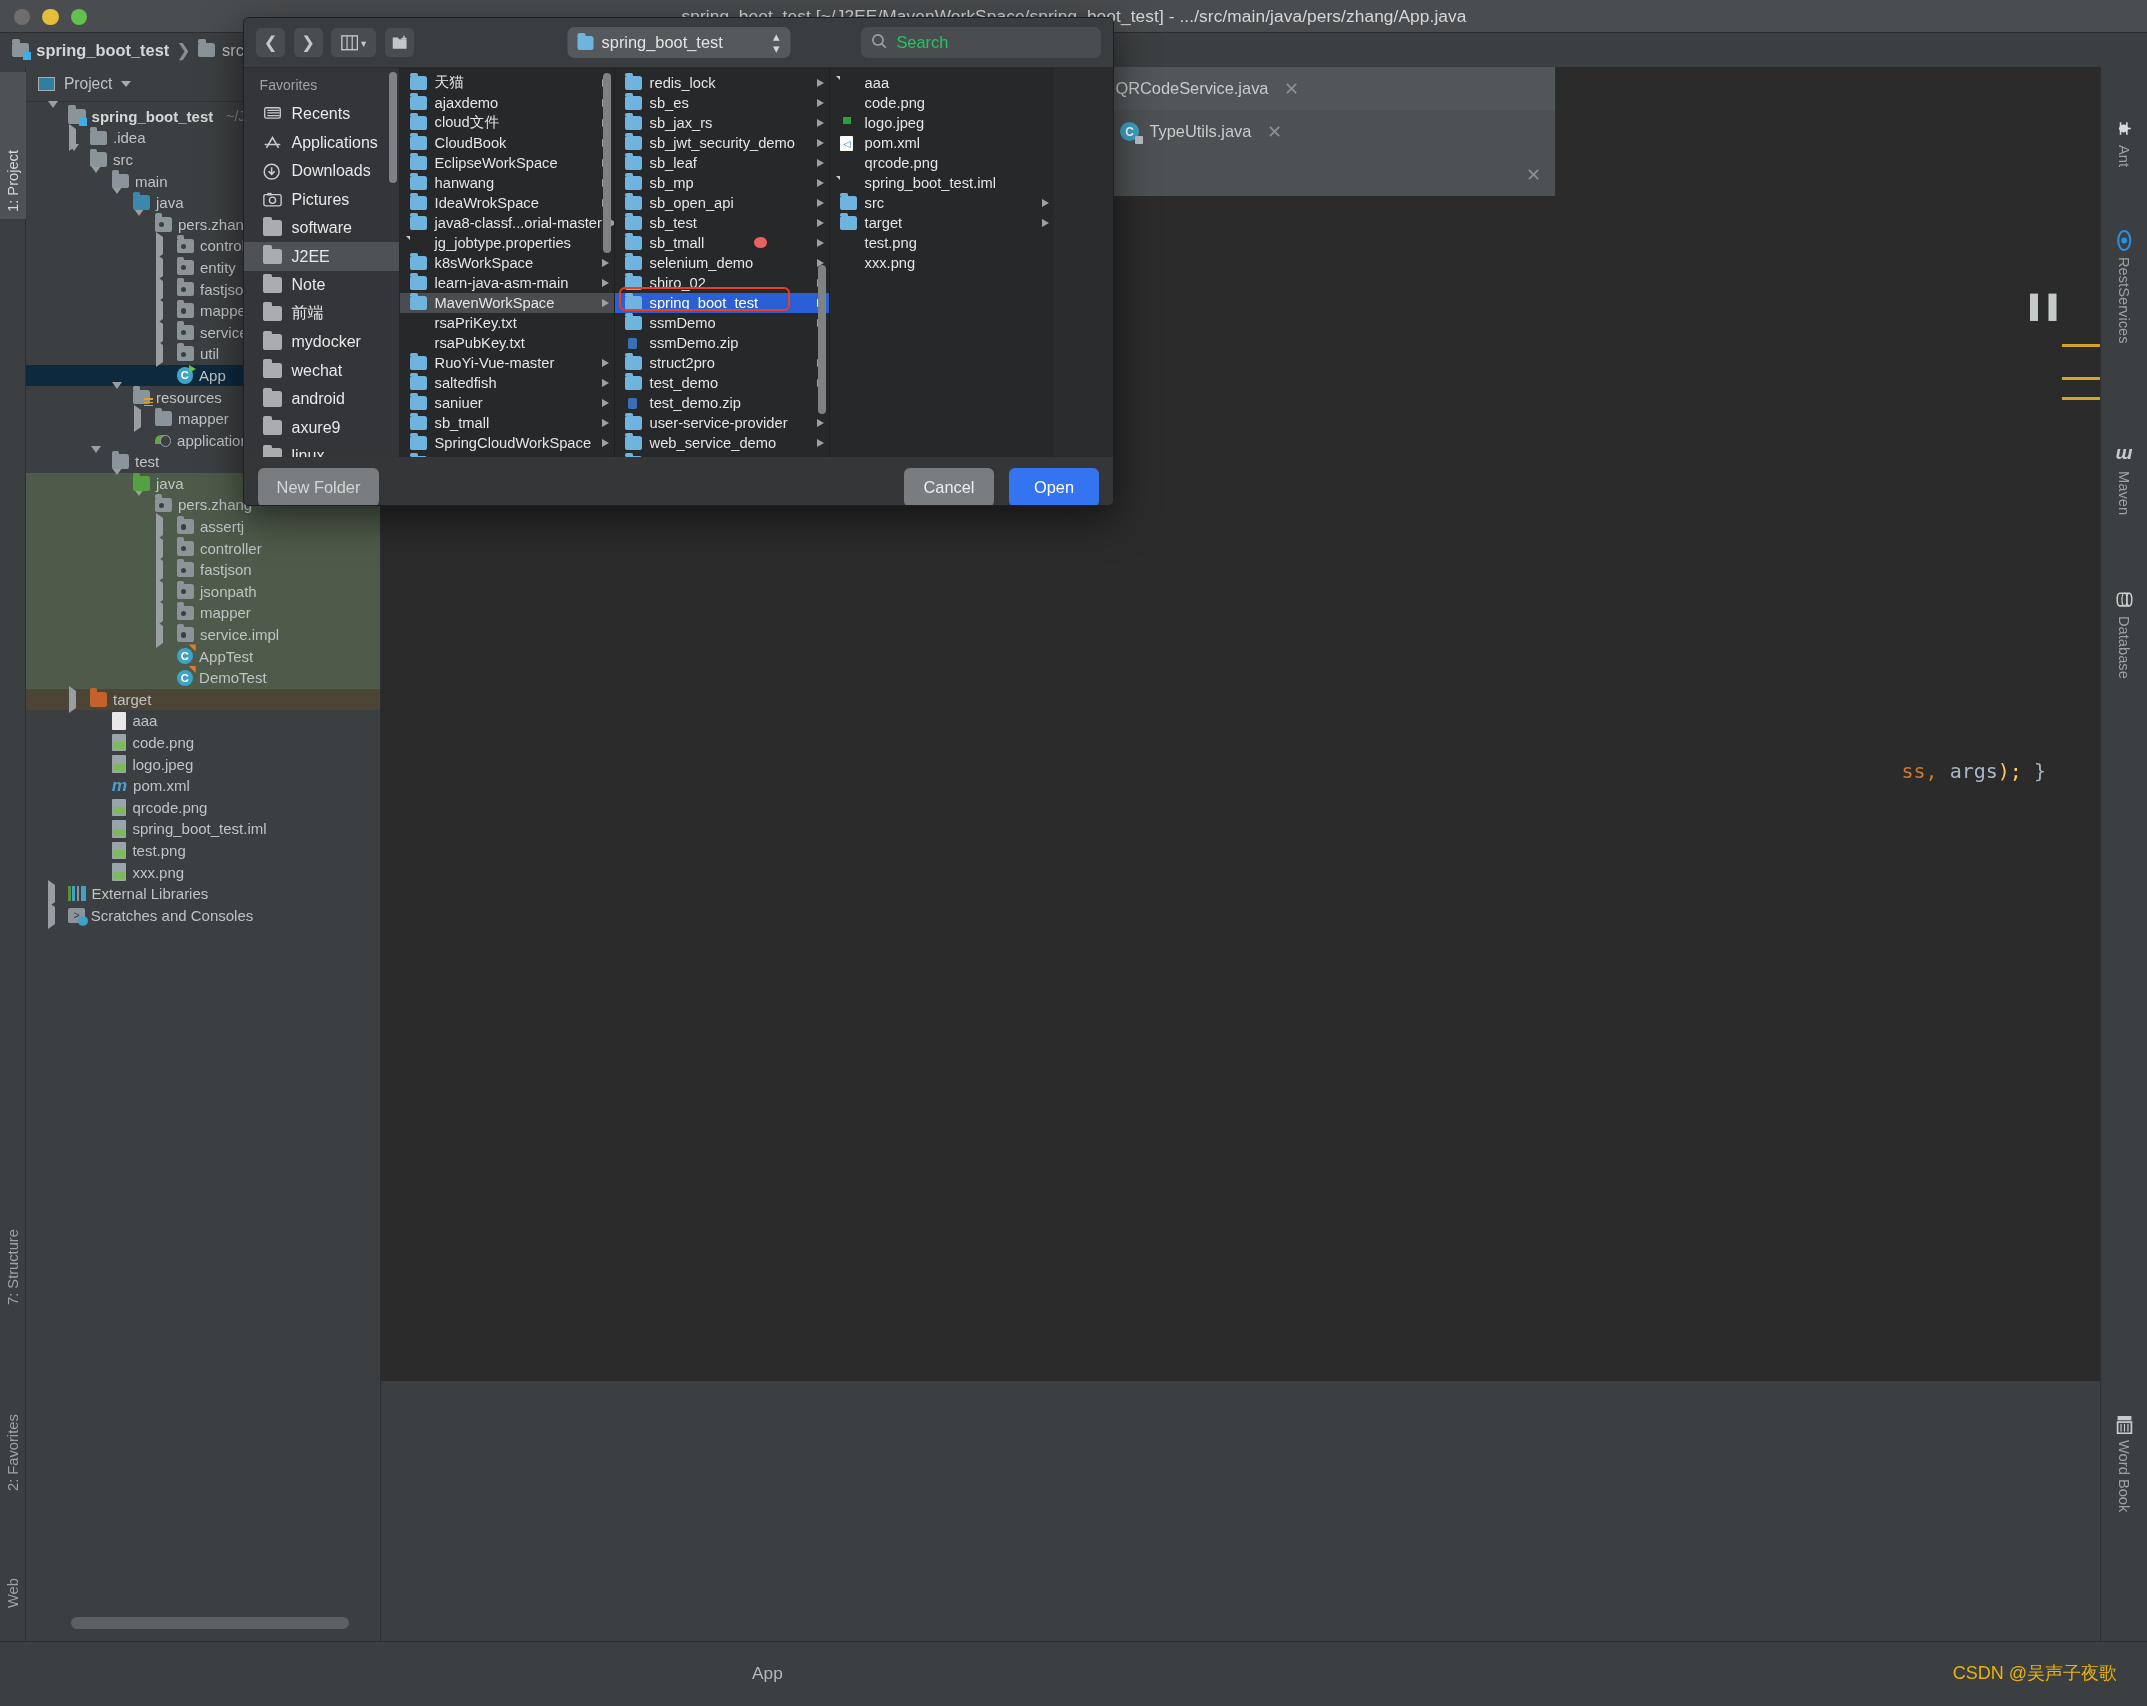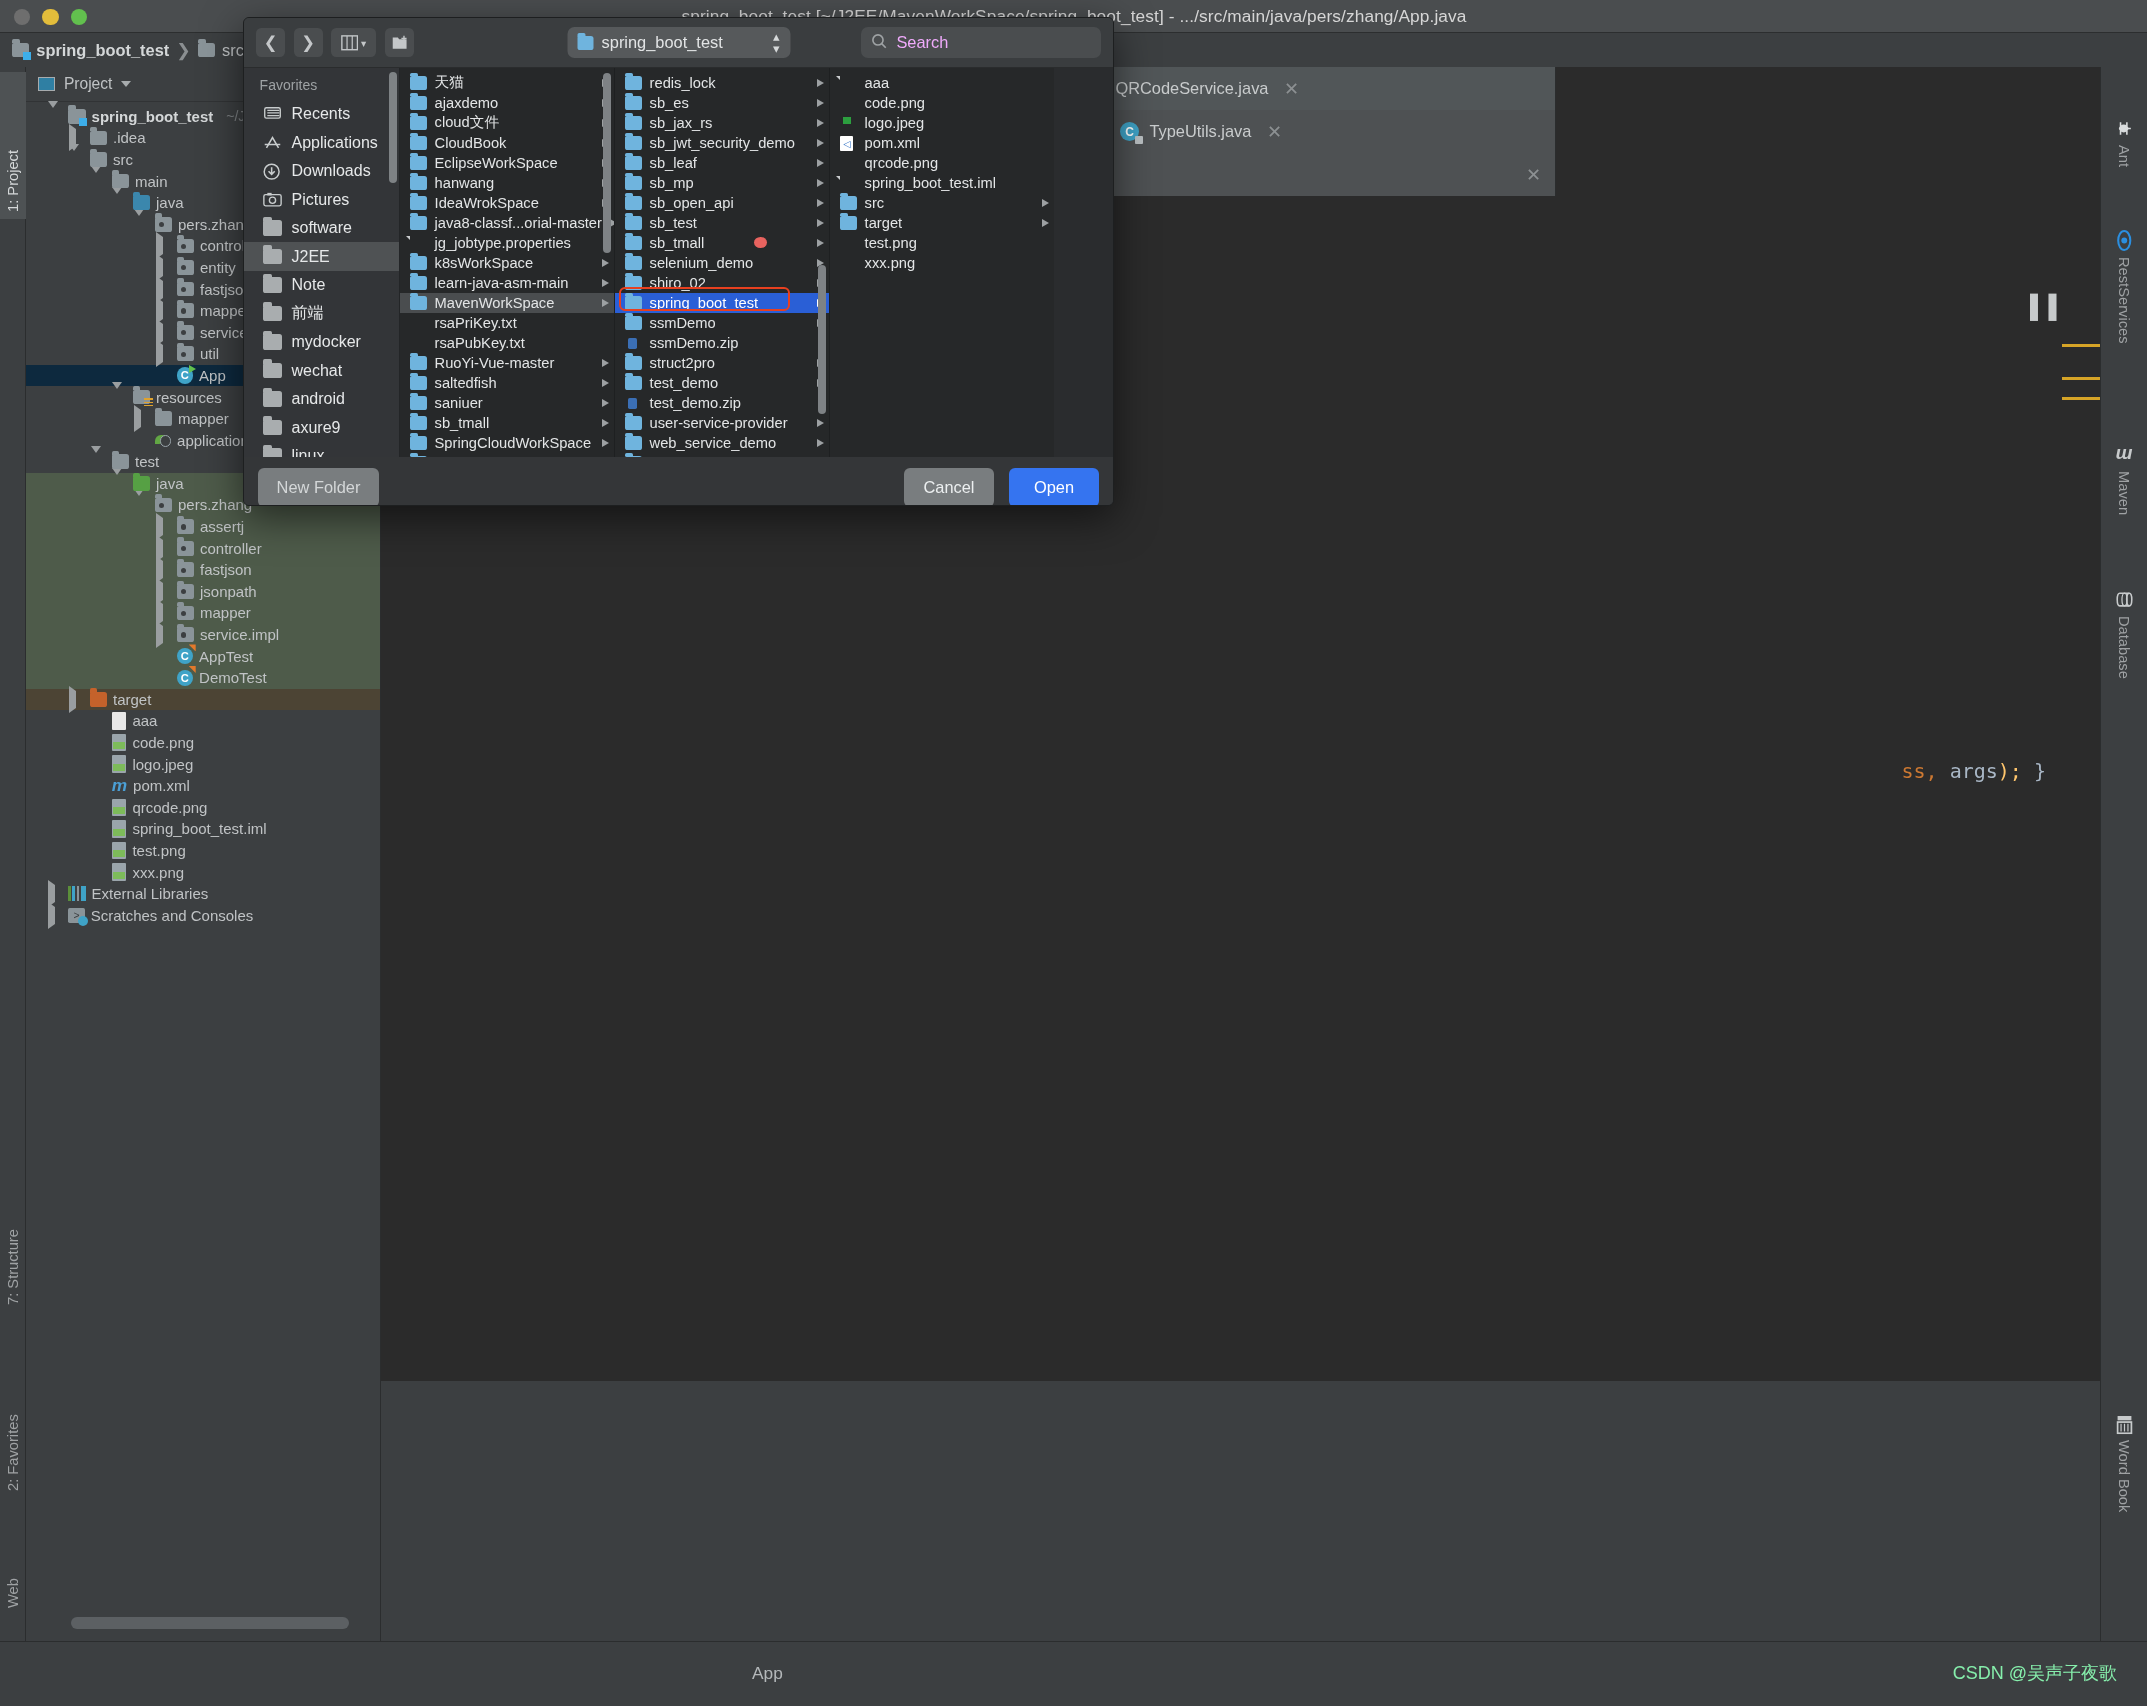--- a/index.html
+++ b/index.html
@@ -145,21 +145,21 @@
     color: #9fa2a4; font-size: 14.7px; white-space: nowrap;
     display: flex; align-items: center; gap: 7px; justify-content: flex-start;
   }
 
   
   .statusbar {
     position: absolute; left: 0; bottom: 0; width: 2148px; height: 66px;
     background: #3c3f41; border-top: 0.9px solid #2b2d2e;
   }
   .status-text { position: absolute; left: 752px; top: 21px; color: #b4b8ba; font-size: 17.3px; }
-  .watermark { position: absolute; right: 31px; top: 19px; color: #86efac; font-size: 18px; }
+  .watermark { position: absolute; right: 31px; top: 19px; color: #eab308; font-size: 18px; }
 
   
   .dialog {
     position: absolute; left: 243px; top: 17.3px; width: 871px; height: 489px;
     background: #343638; border: 0.9px solid #1d1f20; border-radius: 6px;
     box-shadow: 0 12px 40px rgba(0,0,0,.55);
     overflow: hidden;
   }
   .dlg-toolbar {
     height: 50px; background: #3a3d3f; border-bottom: 0.9px solid #2a2c2d;
@@ -174,21 +174,21 @@
   .pathbtn {
     position: absolute; left: 50%; transform: translateX(-50%);
     width: 223px; height: 31px; background: #56595b; border-radius: 7px;
     display: flex; align-items: center; gap: 7.8px; padding: 0 10.4px;
     color: #e2e4e5; font-size: 16.4px;
   }
   .pathbtn .stepper { margin-left: auto; color: #d6d9da; font-size: 13px; line-height: .9; text-align: center; }
   .searchbox {
     position: absolute; right: 12px; width: 240px; height: 31px;
     background: #4a4d4f; border-radius: 7px; display: flex; align-items: center;
-    gap: 8.6px; padding: 0 10.4px; color: #f0abfc; font-size: 16.4px;
+    gap: 8.6px; padding: 0 10.4px; color: #22c55e; font-size: 16.4px;
   }
   .dlg-body { position: relative; height: 389px; display: flex; background: #2a2c2e; }
   .fav {
     width: 156px; background: #333538; border-right: 0.9px solid #232527;
     padding-top: 8.6px; position: relative;
   }
   .fav-title { color: #9ea2a4; font-size: 14px; padding: 0 12px 7px 15.6px; }
   .fav-row {
     height: 28.5px; display: flex; align-items: center; gap: 9.5px; padding-left: 19px;
     color: #e6e8e9; font-size: 16px;

